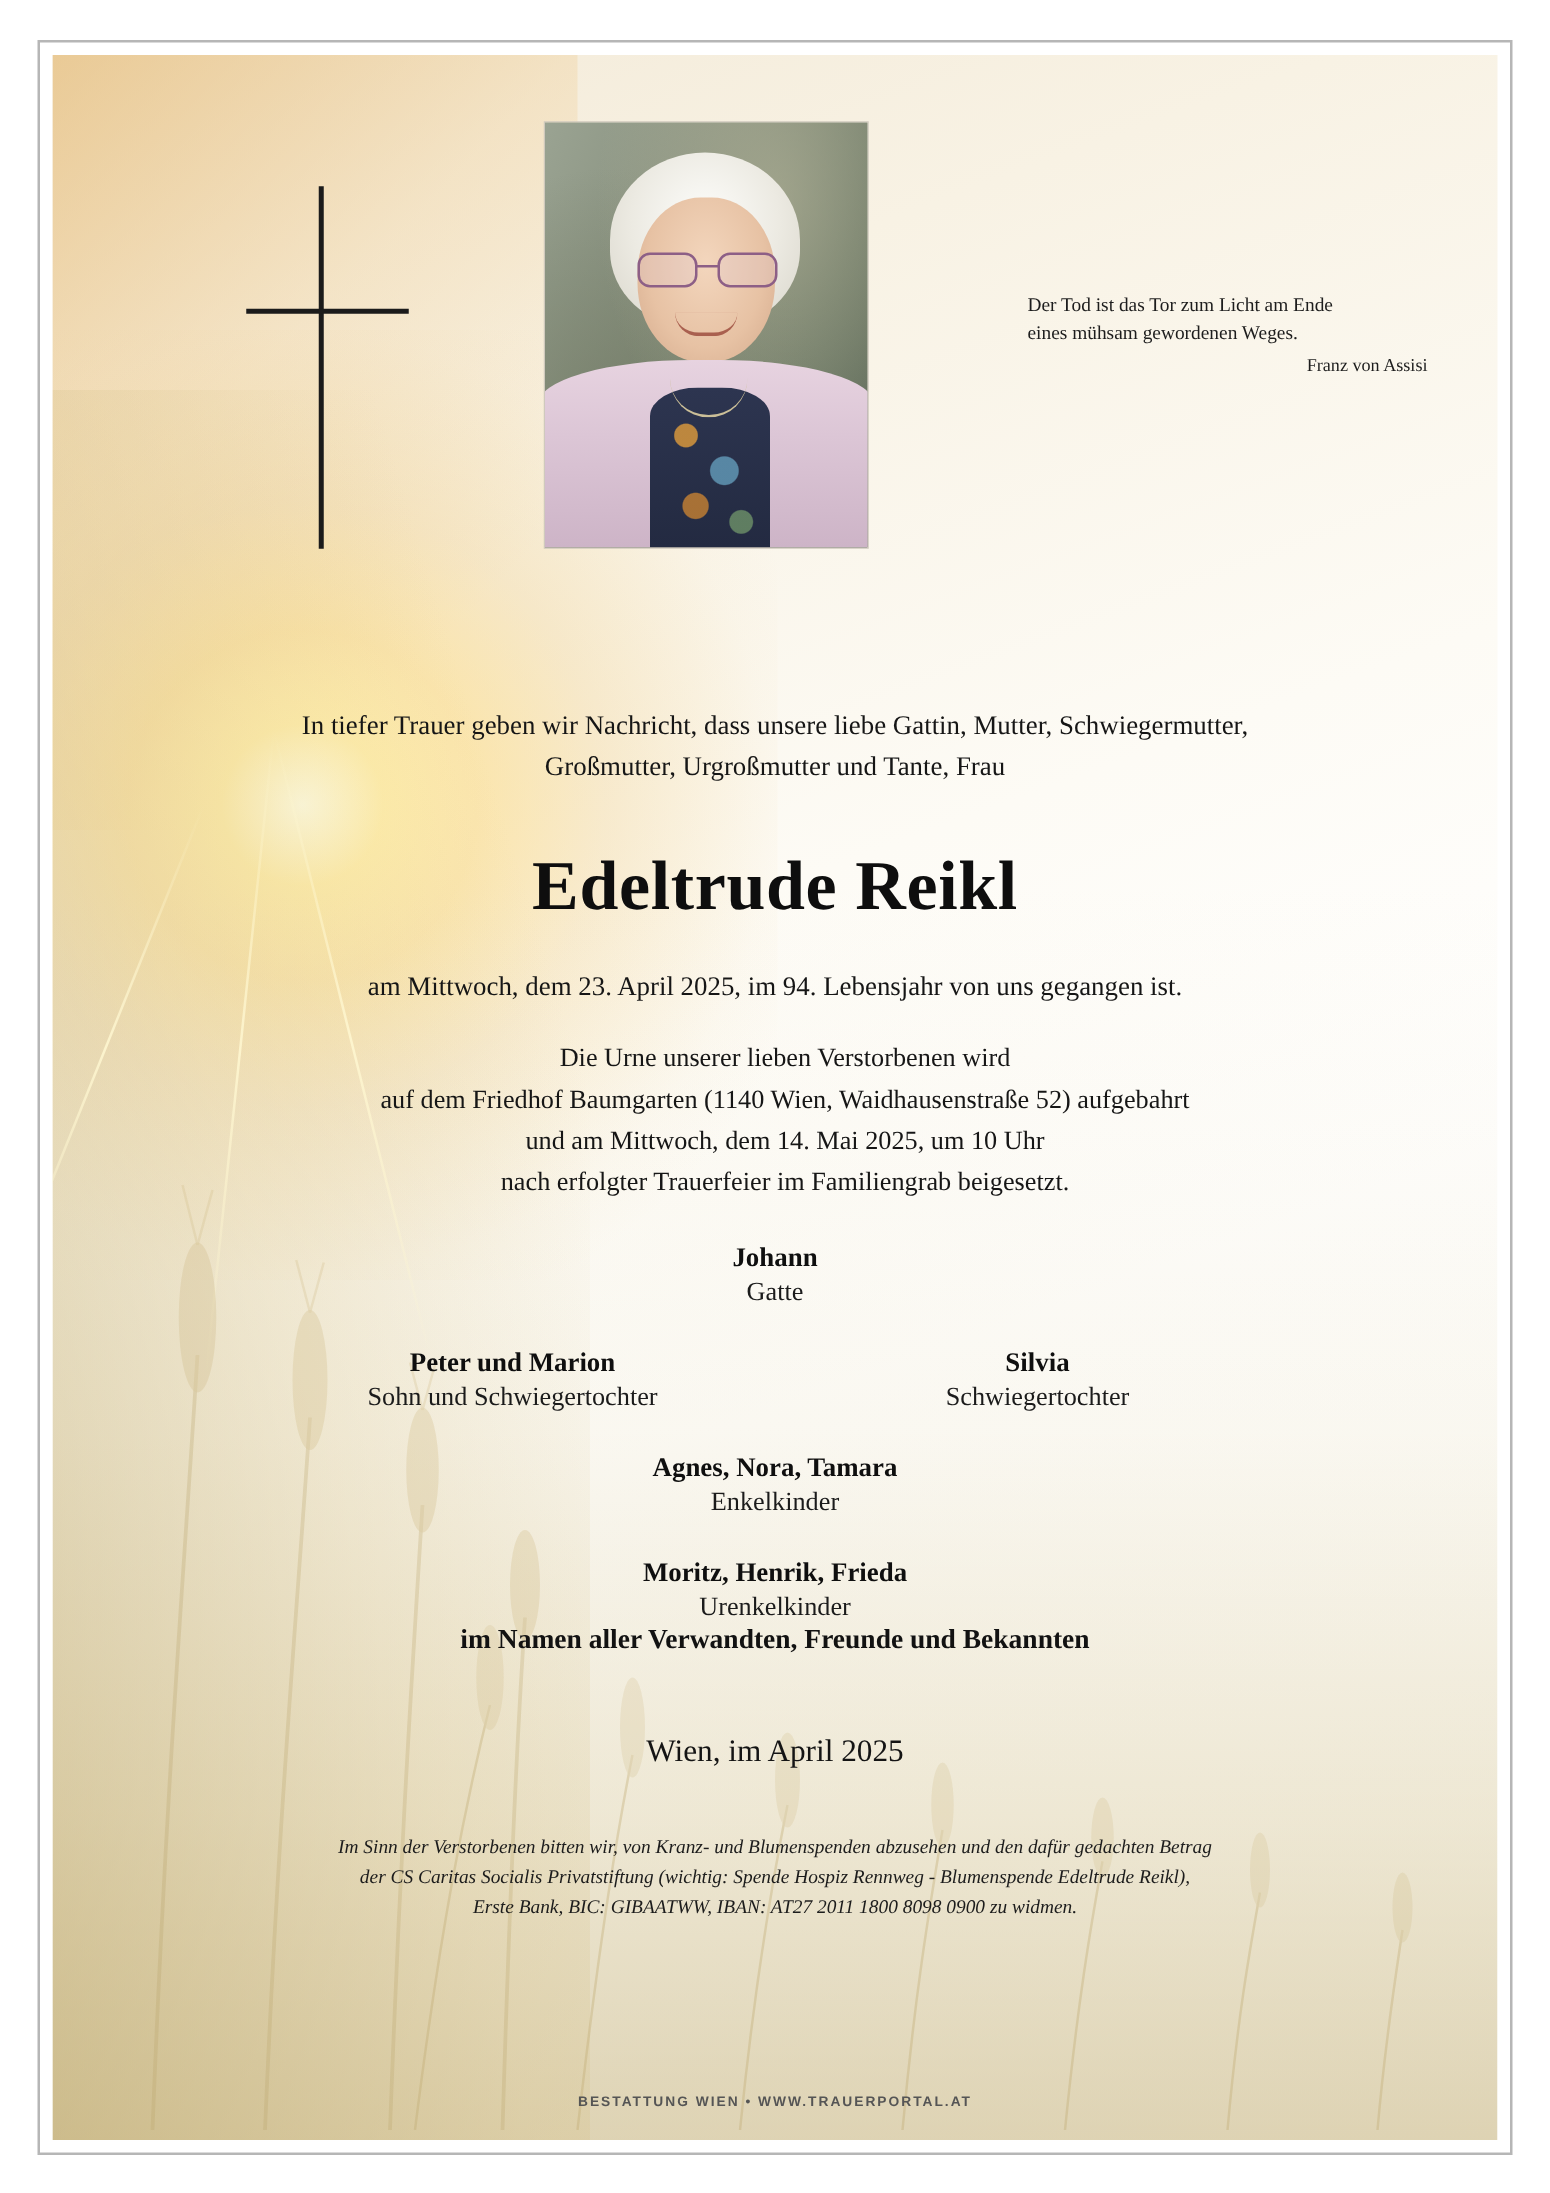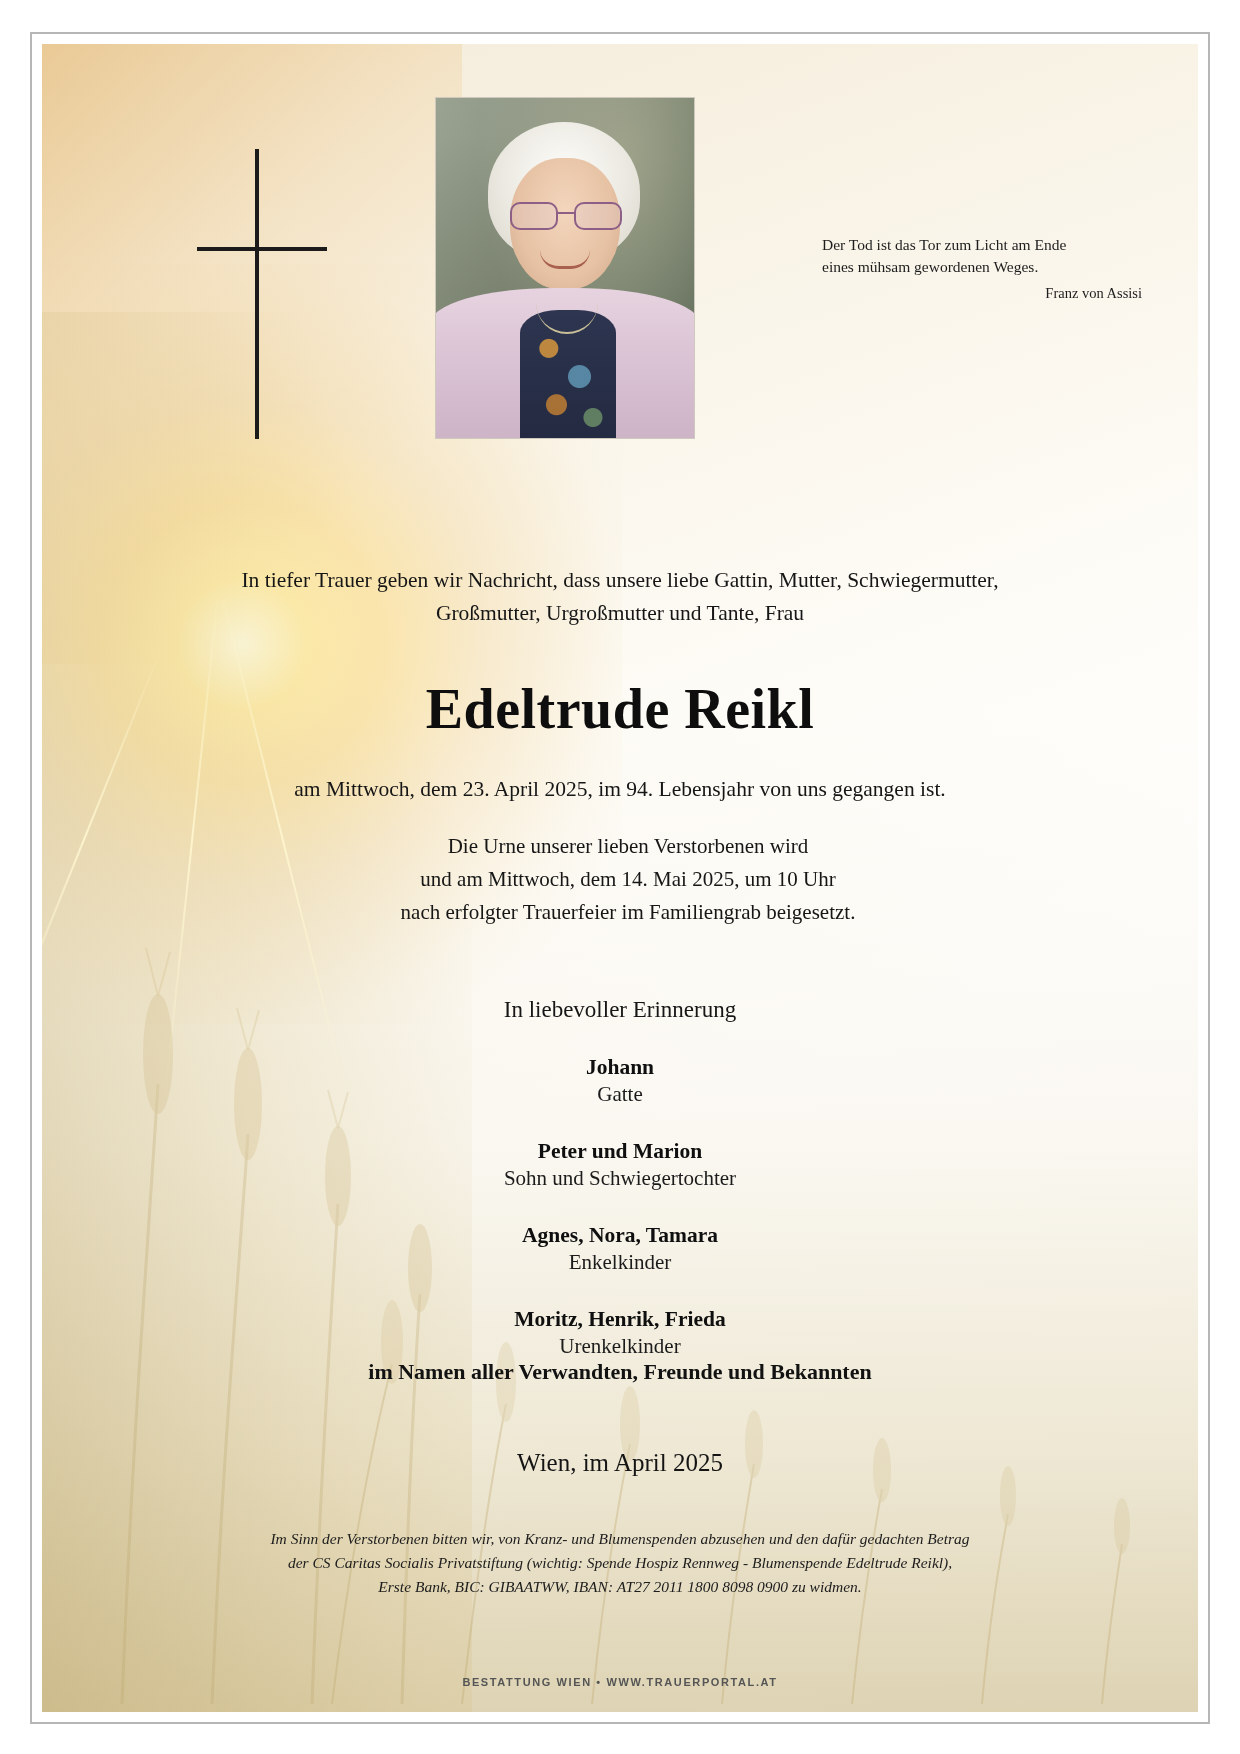--- a/index.html
+++ b/index.html
@@ -406,40 +406,44 @@
         <div>In tiefer Trauer geben wir Nachricht, dass unsere liebe Gattin, Mutter, Schwiegermutter,</div>
         <div>Großmutter, Urgroßmutter und Tante, Frau</div>
       </div>
 
       <div class="name">Edeltrude Reikl</div>
 
       <div class="dateline">am Mittwoch, dem 23. April 2025, im 94. Lebensjahr von uns gegangen ist.</div>
 
       <div class="service">
         <div>Die Urne unserer lieben Verstorbenen wird</div>
+        <div>auf dem Friedhof Baumgarten (1140 Wien, Waidhausenstraße 52) aufgebahrt</div>
         <div>und am Mittwoch, dem 14. Mai 2025, um 10 Uhr</div>
         <div>nach erfolgter Trauerfeier im Familiengrab beigesetzt.</div>
       </div>
 
-      <div class="memory">In liebevoller Erinnerung</div>
 
       <div class="family">
 
         <div class="fam-row">
           <div class="fam-block">
             <div class="nm">Johann</div>
             <div class="rel">Gatte</div>
           </div>
         </div>
 
         <div class="fam-row two">
           <div class="fam-block">
             <div class="nm">Peter und Marion</div>
             <div class="rel">Sohn und Schwiegertochter</div>
           </div>
+          <div class="fam-block">
+            <div class="nm">Silvia</div>
+            <div class="rel">Schwiegertochter</div>
+          </div>
         </div>
 
         <div class="fam-row">
           <div class="fam-block">
             <div class="nm">Agnes, Nora, Tamara</div>
             <div class="rel">Enkelkinder</div>
           </div>
         </div>
 
         <div class="fam-row">

